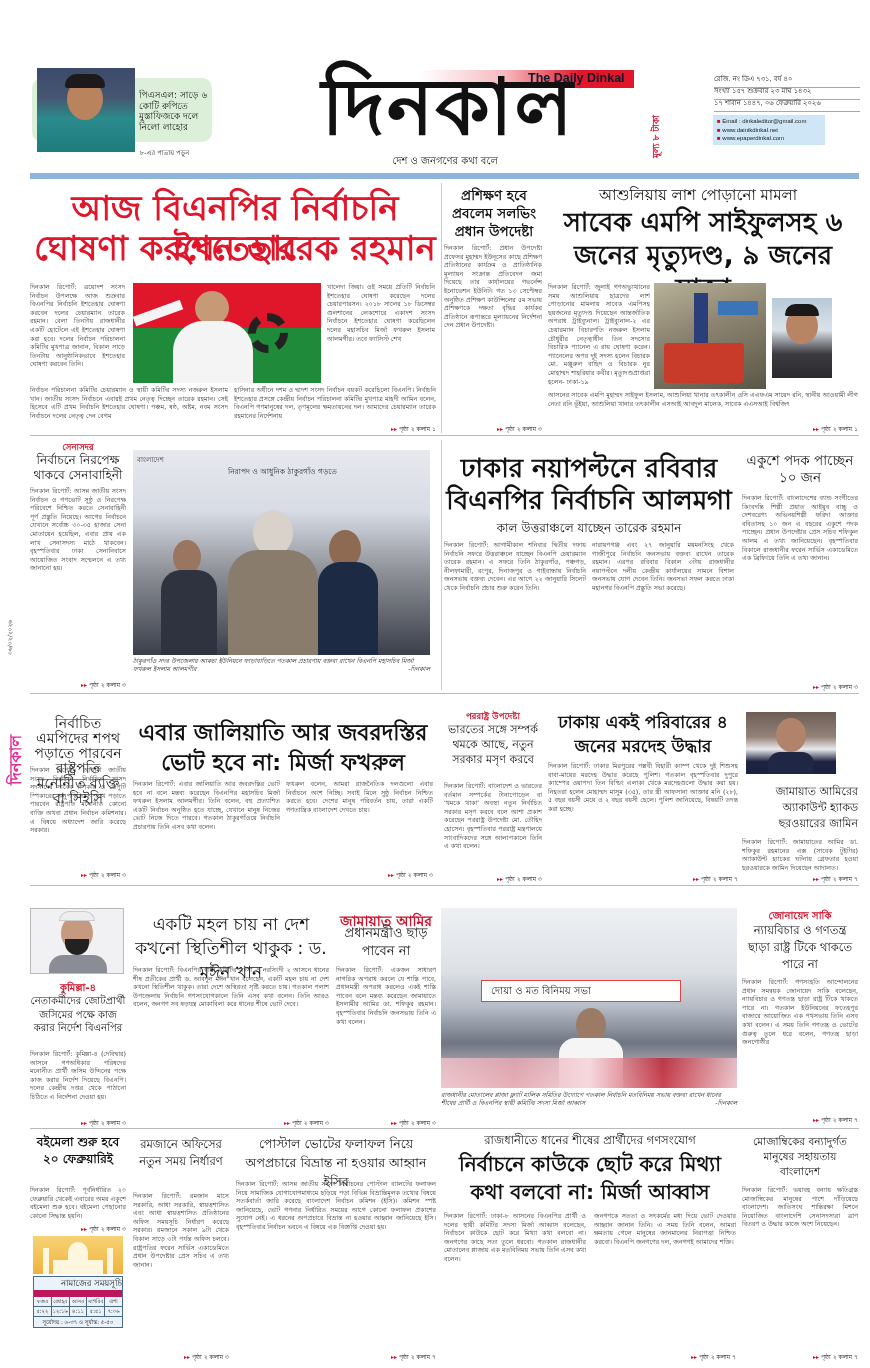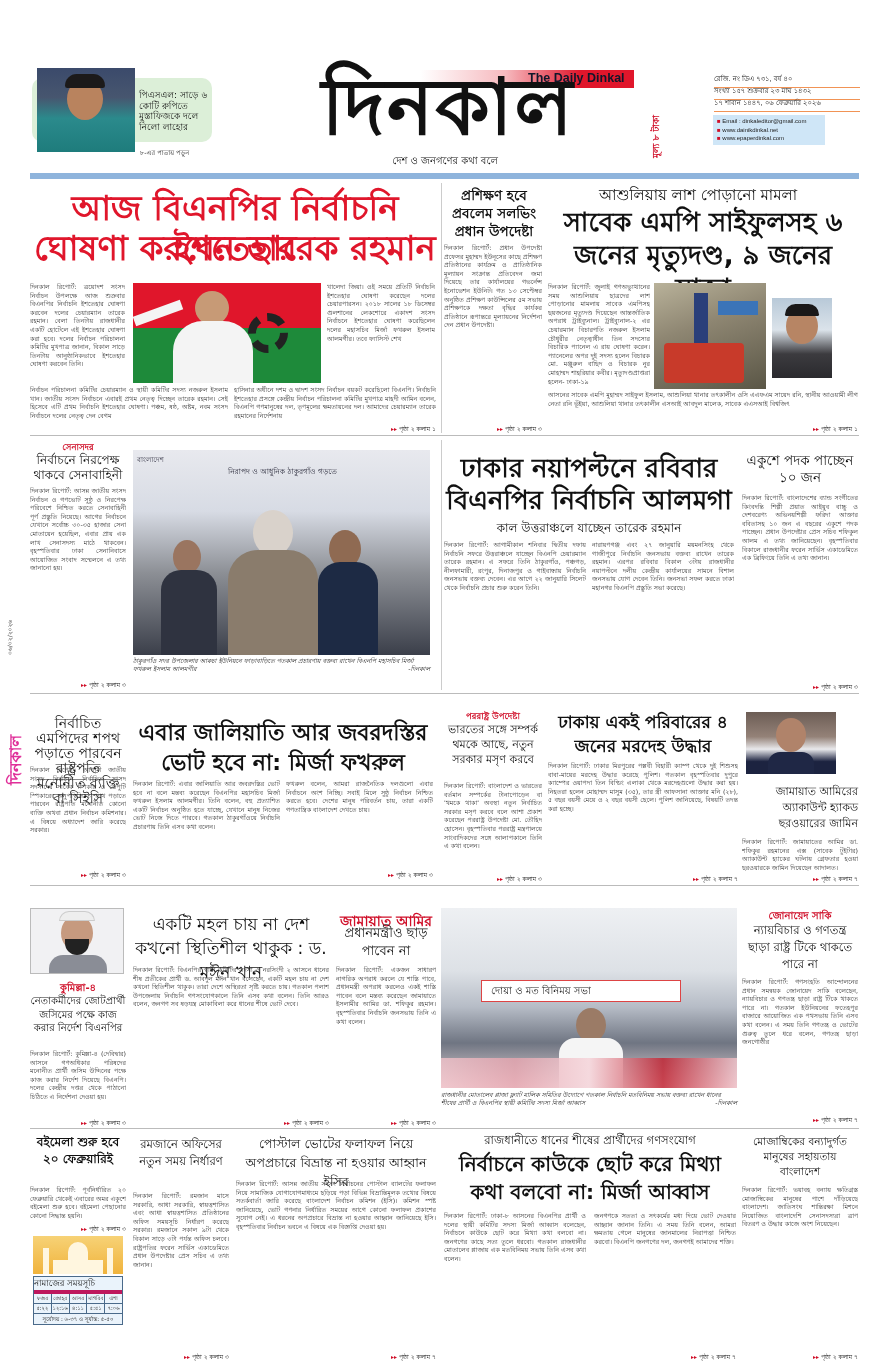--- a/index.html
+++ b/index.html
@@ -190,21 +190,21 @@
 <div class="abs txt" style="left:30px;top:1186px;width:96px;height:34px;">দিনকাল রিপোর্ট: পূর্বনির্ধারিত ২০ ফেব্রুয়ারি থেকেই এবারের অমর একুশে বইমেলা শুরু হবে। বইমেলা পেছানোর কোনো সিদ্ধান্ত হয়নি।</div>
 <div class="cont" style="left:30px;top:1224px;width:96px;"><span class="arr">▸▸ </span><span>পৃষ্ঠা ২ কলাম ৩</span></div>
 
 <div class="abs" style="left:33px;top:1236px;width:90px;height:38px;background:linear-gradient(180deg,#f7d276,#f0b33c);">
   <div style="position:absolute;left:35px;top:6px;width:20px;height:20px;border-radius:50% 50% 0 0;background:#fff6df;"></div>
   <div style="position:absolute;left:10px;top:12px;width:6px;height:26px;background:#fff6df;"></div>
   <div style="position:absolute;left:74px;top:12px;width:6px;height:26px;background:#fff6df;"></div>
   <div style="position:absolute;left:20px;top:24px;width:50px;height:14px;background:#fff6df;"></div>
 </div>
 <div class="abs" style="left:33px;top:1276px;width:90px;border:1px solid #4a6a8a;background:#eaf3fb;">
-  <div style="text-align:left;font-size:8.5px;line-height:13px;border-bottom:4px solid #be185d;">নামাজের সময়সূচি</div>
+  <div style="text-align:right;font-size:8.5px;line-height:13px;border-bottom:7px solid #be185d;">নামাজের সময়সূচি</div>
   <div style="display:flex;font-size:5.2px;line-height:9px;border-bottom:1px solid #4a6a8a;">
     <span style="flex:1;text-align:center;border-right:1px solid #4a6a8a;">ফজর</span>
     <span style="flex:1;text-align:center;border-right:1px solid #4a6a8a;">জোহর</span>
     <span style="flex:1;text-align:center;border-right:1px solid #4a6a8a;">আসর</span>
     <span style="flex:1;text-align:center;border-right:1px solid #4a6a8a;">মাগরিব</span>
     <span style="flex:1;text-align:center;">এশা</span>
   </div>
   <div style="display:flex;font-size:5.2px;line-height:9px;border-bottom:1px solid #4a6a8a;">
     <span style="flex:1;text-align:center;border-right:1px solid #4a6a8a;">৫:২২</span>
     <span style="flex:1;text-align:center;border-right:1px solid #4a6a8a;">১২:১৬</span>

